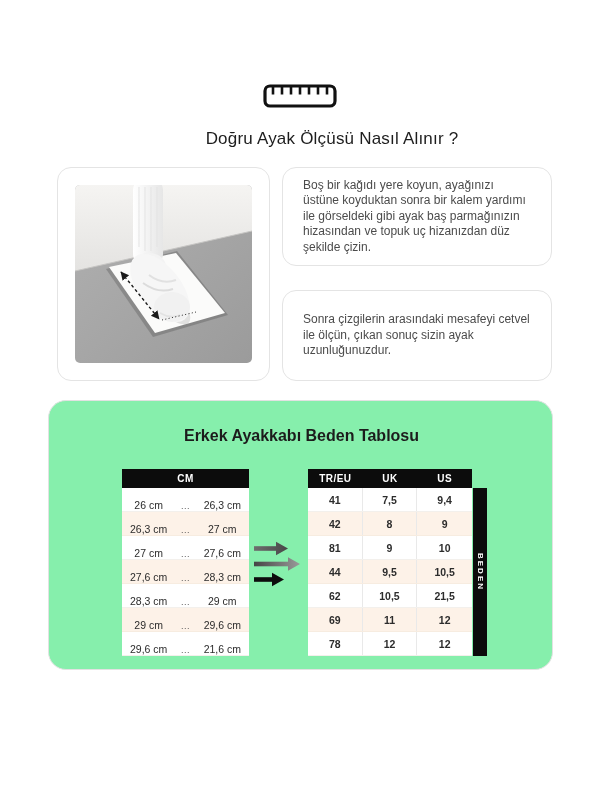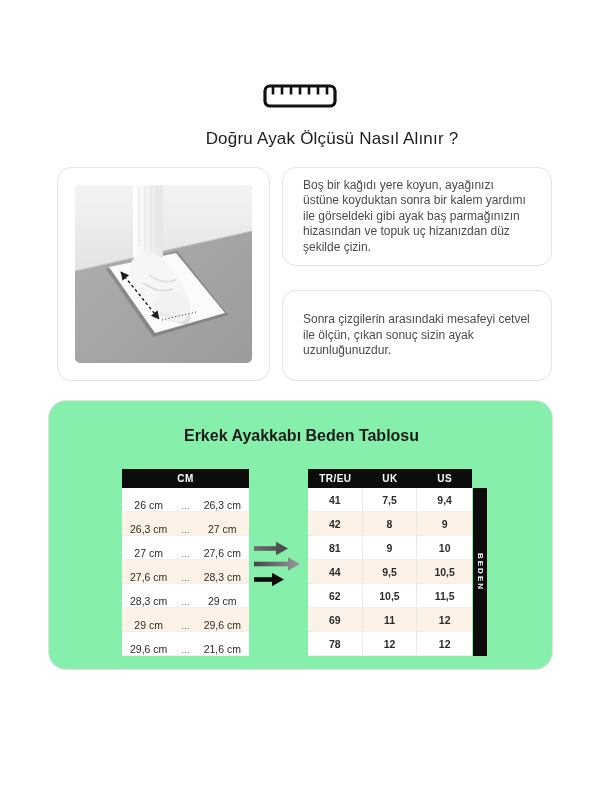--- a/index.html
+++ b/index.html
@@ -245,21 +245,21 @@
             <div class="c">10</div>
           </div>
           <div class="trow alt">
             <div class="c">44</div>
             <div class="c">9,5</div>
             <div class="c">10,5</div>
           </div>
           <div class="trow">
             <div class="c">62</div>
             <div class="c">10,5</div>
-            <div class="c">11,5</div>
+            <div class="c">21,5</div>
           </div>
           <div class="trow alt">
             <div class="c">69</div>
             <div class="c">11</div>
             <div class="c">12</div>
           </div>
           <div class="trow">
             <div class="c">78</div>
             <div class="c">12</div>
             <div class="c">12</div>

